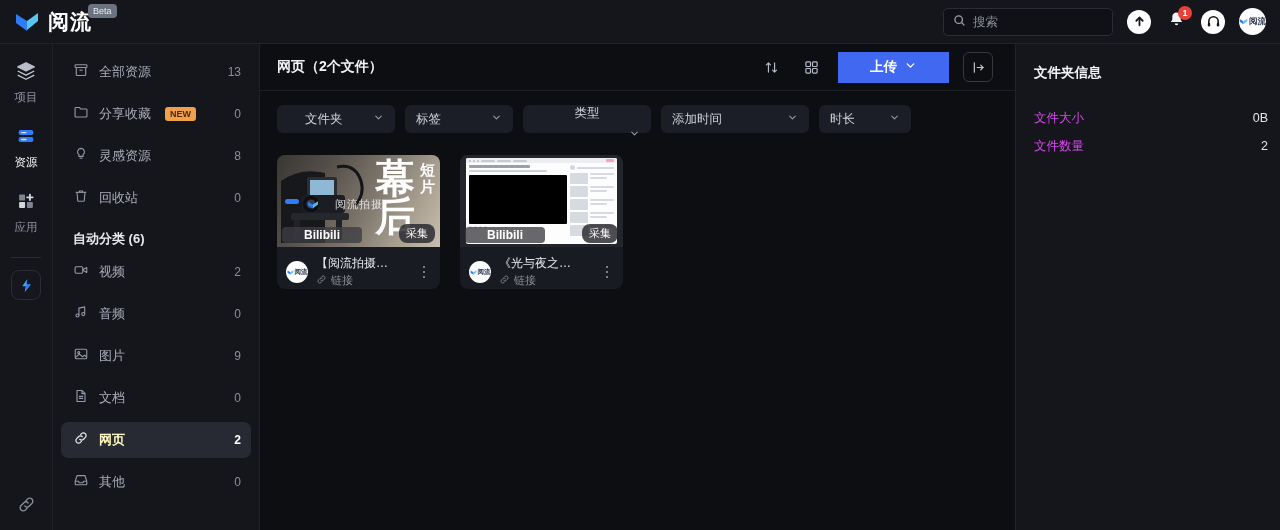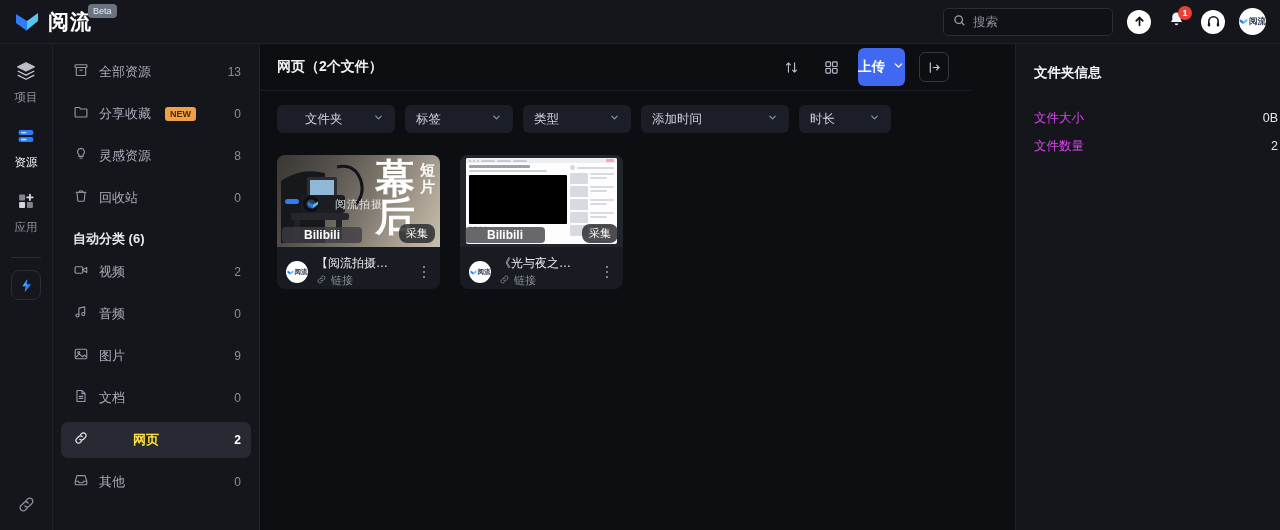--- a/index.html
+++ b/index.html
@@ -97,21 +97,21 @@
     border-right: 1px solid #202228;
     padding: 10px 8px 8px 8px; overflow: hidden;
   }
   .nav-item {
     height: 36px; display: flex; align-items: center;
     padding: 0 10px 0 12px; border-radius: 7px; cursor: pointer;
     gap: 10px; margin-bottom: 6px; position: relative;
   }
   .nav-item.active { background: #272a33; }
   .nav-label { font-size: 13px; color: #a9adb9; white-space: nowrap; }
-  .nav-item.active .nav-label { color: #fde047; font-weight: 600; margin-left: 34px; }
+  .nav-item.active .nav-label { color: #fef9c3; font-weight: 600; }
   .nav-count { margin-left: auto; font-size: 12px; color: #8b8f9c; }
   .nav-item.active .nav-count { color: #ffffff; font-weight: 600; }
   .new-badge {
     background: #f0a04b; color: #4a2b08; font-size: 9px; font-weight: 700;
     padding: 1px 5px; border-radius: 3px; line-height: 12px; margin-left: 4px;
   }
   .section-title {
     font-size: 13px; color: #e6e8ee; font-weight: 700;
     padding: 8px 12px 6px; margin-top: 2px;
   }
@@ -119,39 +119,39 @@
   
   .main { flex: 1; display: flex; flex-direction: column; min-width: 0; background: #0d0e12; }
   .main-head {
     height: 47px; flex: 0 0 47px; display: flex; align-items: center;
     padding: 0 22px 0 17px; border-bottom: 1px solid #1c1e25;
   }
   .main-title { font-size: 14px; font-weight: 700; color: #f0f1f5; }
   .head-tools { margin-left: auto; display: flex; align-items: center; gap: 14px; }
   .tool-icon { width: 26px; height: 26px; display: flex; align-items: center; justify-content: center; cursor: pointer; }
   .upload-btn {
-    height: 38px; background: #4068f0; border-radius: 6px; color: #fff;
-    display: flex; align-items: center; gap: 7px; padding: 0 0;
+    height: 31px; background: #4068f0; border-radius: 0; color: #fff;
+    display: flex; align-items: center; gap: 7px; padding: 0 32px;
     font-size: 13.5px; font-weight: 700; cursor: pointer; border: none;
     font-family: inherit;
   }
   .square-btn {
     width: 30px; height: 30px; border: 1px solid #35373f; border-radius: 6px;
     display: flex; align-items: center; justify-content: center; cursor: pointer;
   }
 
   .filters { display: flex; gap: 10px; padding: 14px 0 0 17px; }
   .filter-pill {
     height: 28px; background: #1c1e27; border-radius: 6px;
     display: flex; align-items: center; gap: 6px;
     padding: 0 11px; font-size: 12.5px; color: #cfd2db; cursor: pointer;
   }
   .filter-pill .cv { margin-left: auto; }
   .fp-w1 { width: 118px; padding-left: 28px; } .fp-w2 { width: 108px; }
-  .fp-w3 { width: 108px; } .fp-w4 { width: 148px; gap: 44px; } .fp-w5 { width: 92px; }
+  .fp-w3 { width: 128px; flex-direction: column; } .fp-w4 { width: 148px; gap: 44px; } .fp-w5 { width: 92px; }
 
   
   .card-area { padding: 22px 0 0 17px; display: flex; gap: 20px; }
   .card {
     width: 163px; border-radius: 8px; background: #191b22;
     overflow: hidden; cursor: pointer;
   }
   .thumb { height: 92px; position: relative; overflow: hidden; }
   .thumb-1 {
     background:
@@ -225,21 +225,21 @@
   }
   .dots {
     width: 16px; display: flex; flex-direction: column; align-items: center;
     gap: 2.5px; cursor: pointer; flex: 0 0 16px;
   }
   .dots i { width: 2.5px; height: 2.5px; border-radius: 50%; background: #9ea2ad; display: block; }
 
   
   .rightpanel {
     width: 265px; flex: 0 0 265px; background: #15161c;
-    border-left: 1px solid #202228; padding: 20px 2px 0 18px; margin-left: 44px;
+    border-left: 1px solid #202228; padding: 20px 12px 0 18px;
   }
   .rp-title { font-size: 13.5px; font-weight: 700; color: #f0f1f5; margin-bottom: 22px; }
   .rp-row { display: flex; align-items: center; height: 28px; }
   .rp-key { font-size: 12.5px; color: #d946ef; }
   .rp-val { margin-left: auto; font-size: 12.5px; color: #e4e6ec; }
 </style>
 </head>
 <body>
 
 <div class="app">

